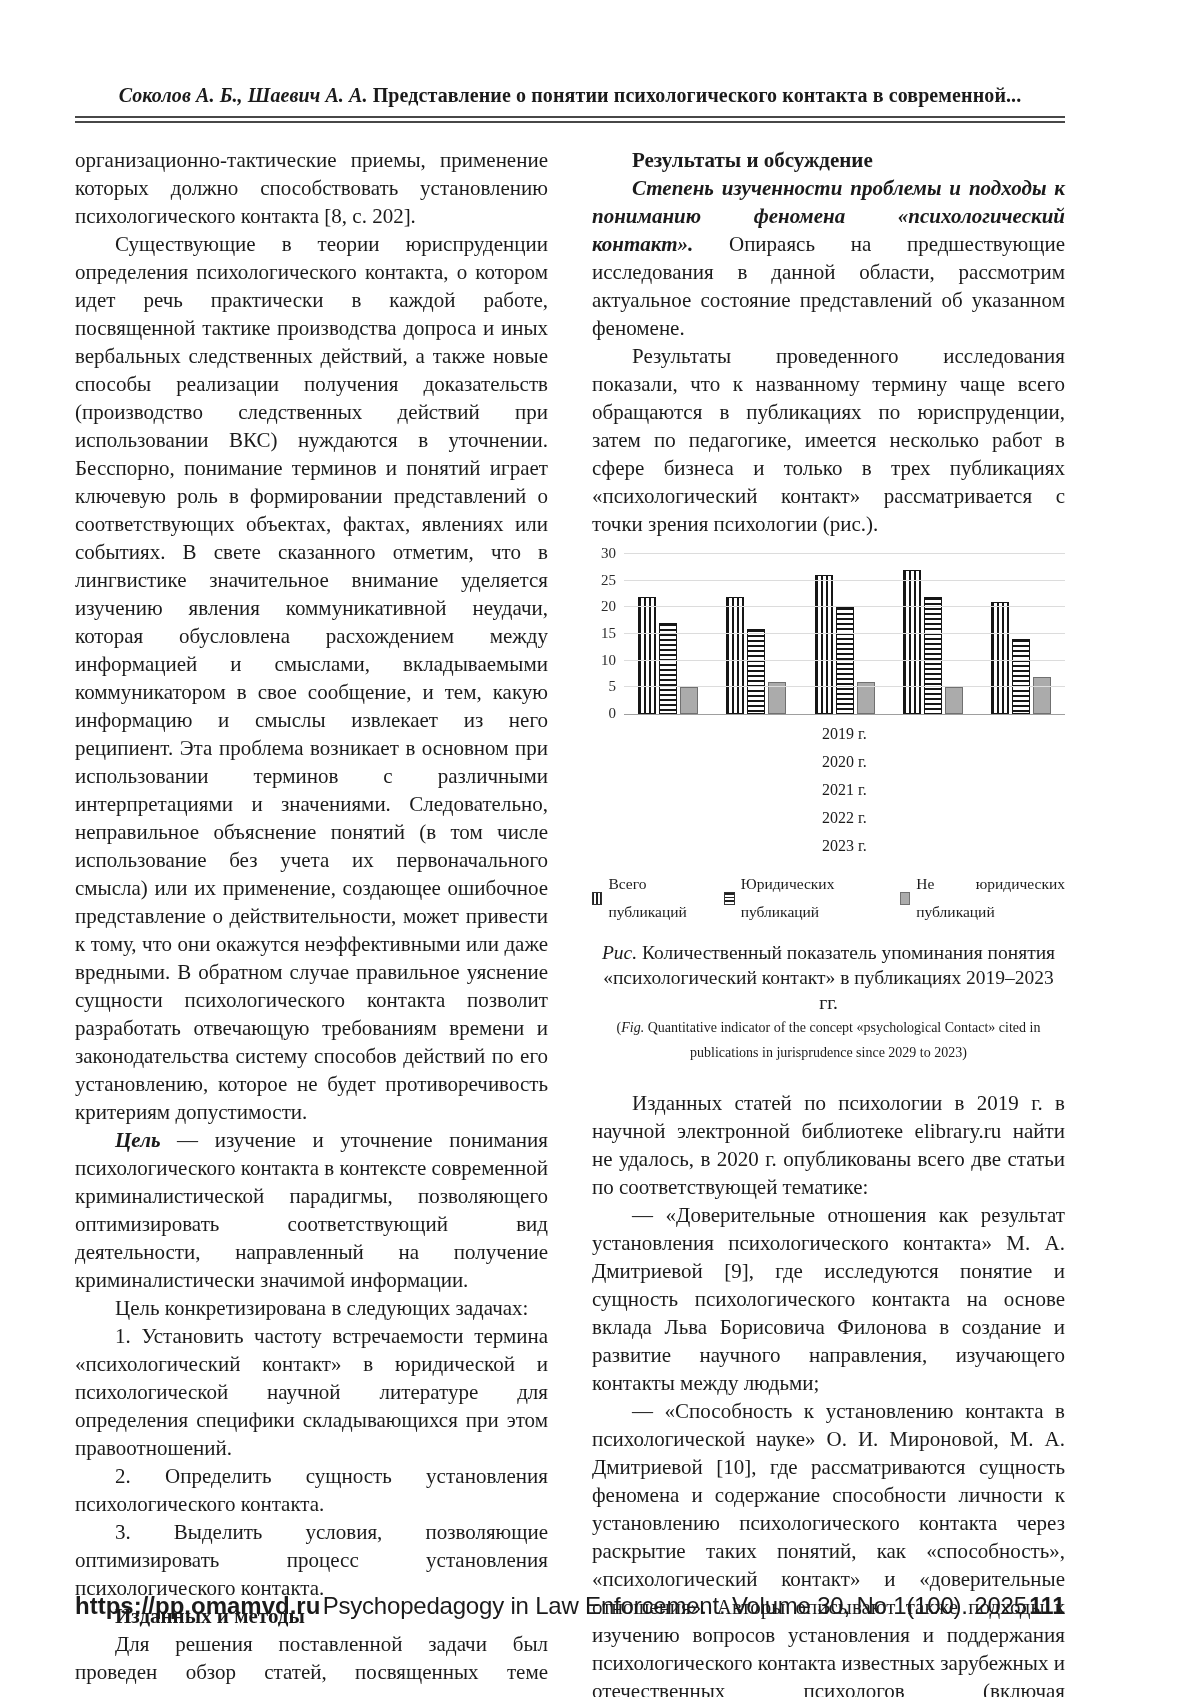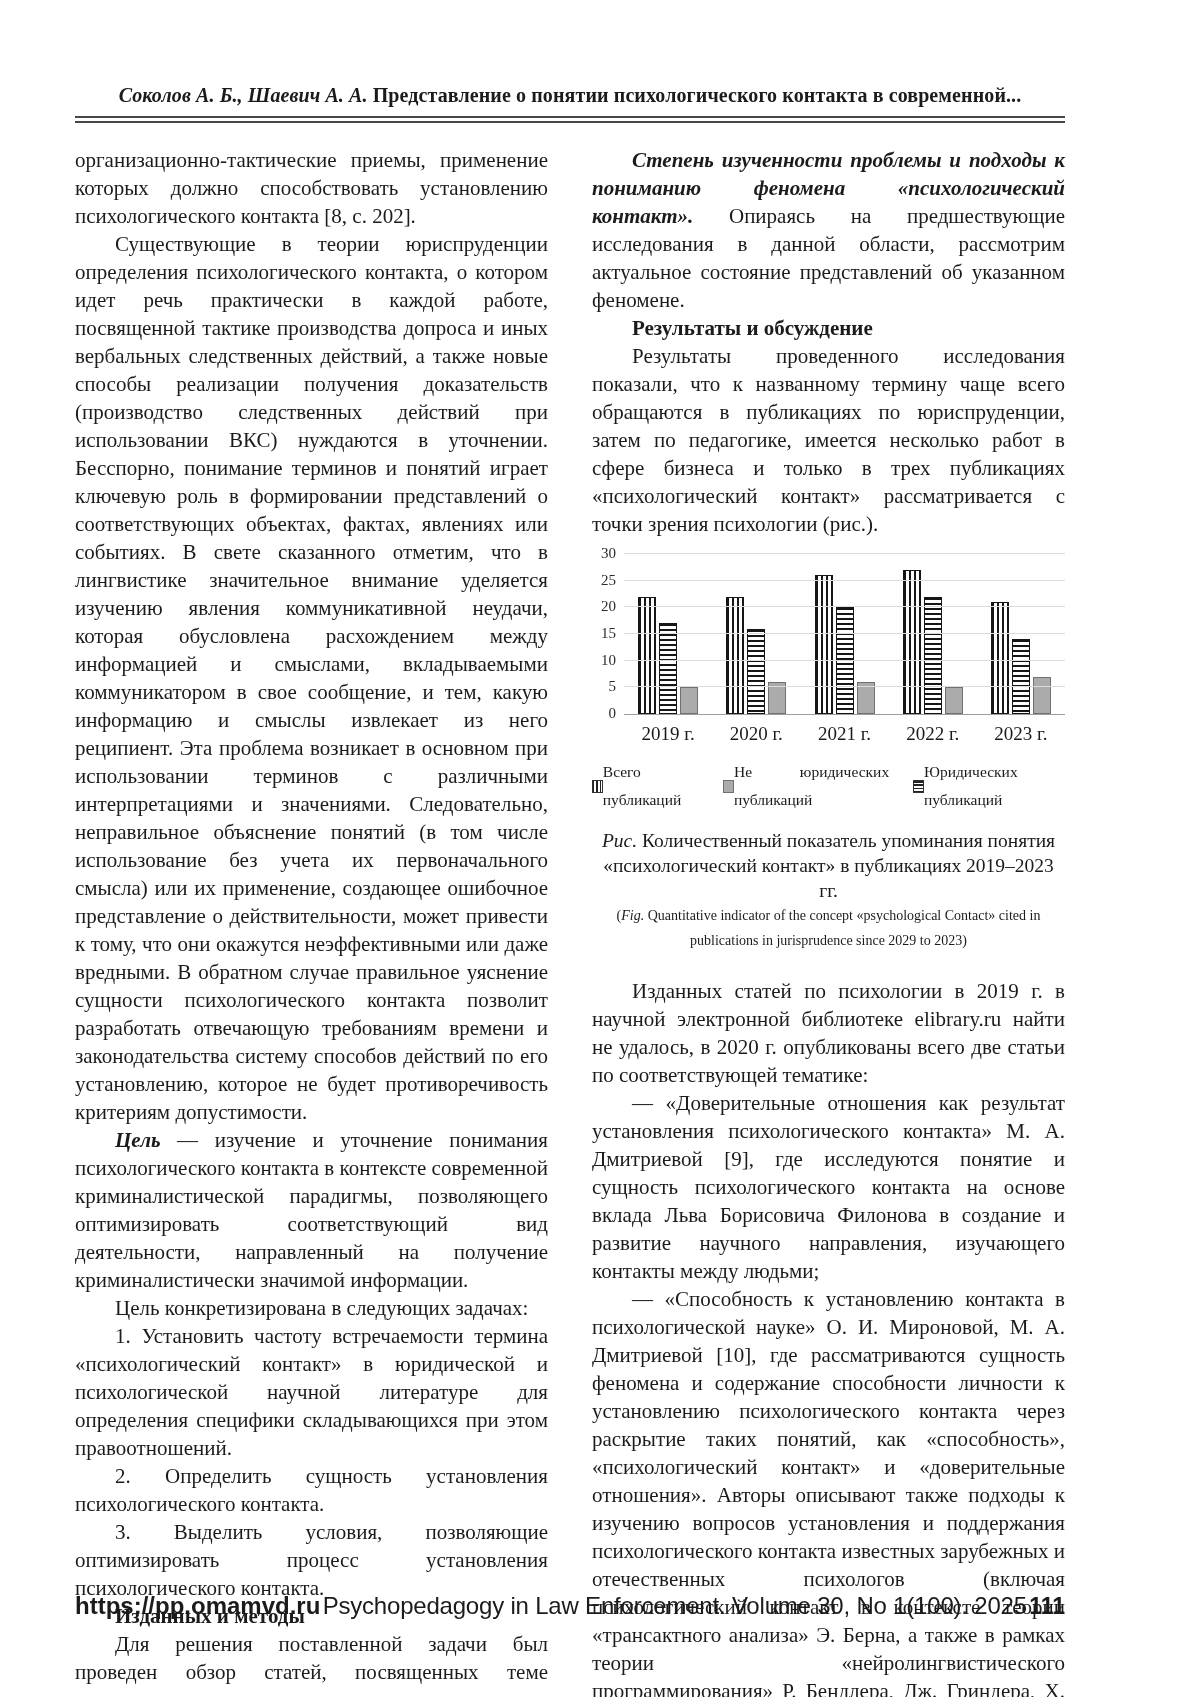--- a/index.html
+++ b/index.html
@@ -47,24 +47,24 @@
     position: relative; flex: 1; height: 160px;
     border-bottom: 1.5px solid #9e9e9e;
   }
   .gridline { position: absolute; left: 0; right: 0; height: 1px; background: #dcdcdc; }
   .groups { position: absolute; left: 0; right: 0; top: 0; bottom: 0; display: flex; }
   .bar-group { flex: 1; display: flex; align-items: flex-end; justify-content: center; gap: 3px; }
   .bar { width: 18px; box-sizing: border-box; }
   .vstripe { background: repeating-linear-gradient(90deg, #161616 0 2px, #ffffff 2px 5px); border: 1px solid #161616; }
   .hstripe { background: repeating-linear-gradient(180deg, #161616 0 2px, #ffffff 2px 5px); border: 1px solid #161616; }
   .solidbar { background: #ababab; border: 1px solid #707070; }
-  .x-labels { display: flex; margin-left: 32px; margin-top: 5px; font-size: 19px; }
+  .x-labels { display: flex; margin-left: 32px; margin-top: 5px; font-size: 16px; flex-direction: column; }
   .x-labels .xlabel { flex: 1; text-align: center; text-indent: 0; }
   .legend { display: flex; justify-content: center; gap: 24px; margin-top: 10px; font-size: 15.5px; }
-  .legend-item { display: flex; align-items: center; text-indent: 0; }
+  .legend-item { display: flex; align-items: center; gap: 6px; text-indent: 0; }
   .legend-marker { width: 13px; height: 13px; display: inline-block; box-sizing: border-box; }
   .legend-marker.vstripe { background: repeating-linear-gradient(90deg, #222 0 1.5px, #fff 1.5px 3.5px); border: 1px solid #333; }
   .legend-marker.hstripe { background: repeating-linear-gradient(180deg, #222 0 1.5px, #fff 1.5px 3.5px); border: 1px solid #333; }
   .legend-marker.solidbar { background: #ababab; border: 1px solid #707070; }
 
   .caption { text-align: center; margin-top: 14px; margin-bottom: 24px; }
   .caption p { margin: 0; text-indent: 0; }
   .caption .ru { font-size: 19.5px; line-height: 25px; }
   .caption .en { font-size: 14px; line-height: 25px; }
 
@@ -94,22 +94,22 @@
       <p class="para"><span class="bi">Цель</span><span> — изучение и уточнение понимания психологического контакта в контексте современной криминалистической парадигмы, позволяющего оптимизировать соответствующий вид деятельности, направленный на получение криминалистически значимой информации.</span></p>
       <p class="para">Цель конкретизирована в следующих задачах:</p>
       <p class="para">1.  Установить частоту встречаемости термина «психологический контакт» в юридической и психологической научной литературе для определения специфики складывающихся при этом правоотношений.</p>
       <p class="para">2.  Определить сущность установления психологического контакта.</p>
       <p class="para">3.  Выделить условия, позволяющие оптимизировать процесс установления психологического контакта.</p>
       <p class="para bold">Изданных и методы</p>
       <p class="para">Для решения поставленной задачи был проведен обзор статей, посвященных теме психологического контакта, его пониманию и проблемам установления, опубликованных в 2019–2023 гг. Мониторинг осуществлялся с применением инструмента «расширенный поиск» на сайте elibrary.ru.</p>
     </div>
 
     <div class="col">
+      <p class="para bold">Результаты и обсуждение</p>
       <p class="para"><span class="bi">Степень изученности проблемы и подходы к пониманию феномена «психологический контакт».</span><span> Опираясь на предшествующие исследования в данной области, рассмотрим актуальное состояние представлений об указанном феномене.</span></p>
-      <p class="para bold">Результаты и обсуждение</p>
       <p class="para">Результаты проведенного исследования показали, что к названному термину чаще всего обращаются в публикациях по юриспруденции, затем по педагогике, имеется несколько работ в сфере бизнеса и только в трех публикациях «психологический контакт» рассматривается с точки зрения психологии (рис.).</p>
 
       <div class="figure">
         <div class="chart">
           <div class="plot-row">
             <div class="y-axis">
                 <div class="ytick" style="bottom: -7px;">0</div>
                 <div class="ytick" style="bottom: 19.6667px;">5</div>
                 <div class="ytick" style="bottom: 46.3333px;">10</div>
                 <div class="ytick" style="bottom: 73px;">15</div>
@@ -159,26 +159,26 @@
               <div class="xlabel">2021 г.</div>
               <div class="xlabel">2022 г.</div>
               <div class="xlabel">2023 г.</div>
             </div>
           <div class="legend">
               <div class="legend-item">
                 <span class="legend-marker vstripe"></span>
                 <span>Всего публикаций</span>
               </div>
               <div class="legend-item">
+                <span class="legend-marker hstripe"></span>
+                <span>Юридических публикаций</span>
+              </div>
+              <div class="legend-item">
                 <span class="legend-marker solidbar"></span>
                 <span>Не юридических публикаций</span>
-              </div>
-              <div class="legend-item">
-                <span class="legend-marker hstripe"></span>
-                <span>Юридических публикаций</span>
               </div>
             </div>
         </div>
         <div class="caption">
           <p class="ru"><span class="it">Рис.</span><span> Количественный показатель упоминания понятия «психологический контакт» в публикациях 2019–2023 гг.</span></p>
           <p class="en"><span>(</span><span class="it">Fig.</span><span> Quantitative indicator of the concept «psychological Contact» cited in publications in jurisprudence since 2029 to 2023)</span></p>
         </div>
       </div>
 
       <p class="para">Изданных статей по психологии в 2019 г. в научной электронной библиотеке elibrary.ru найти не удалось, в 2020 г. опубликованы всего две статьи по соответствующей тематике:</p>

